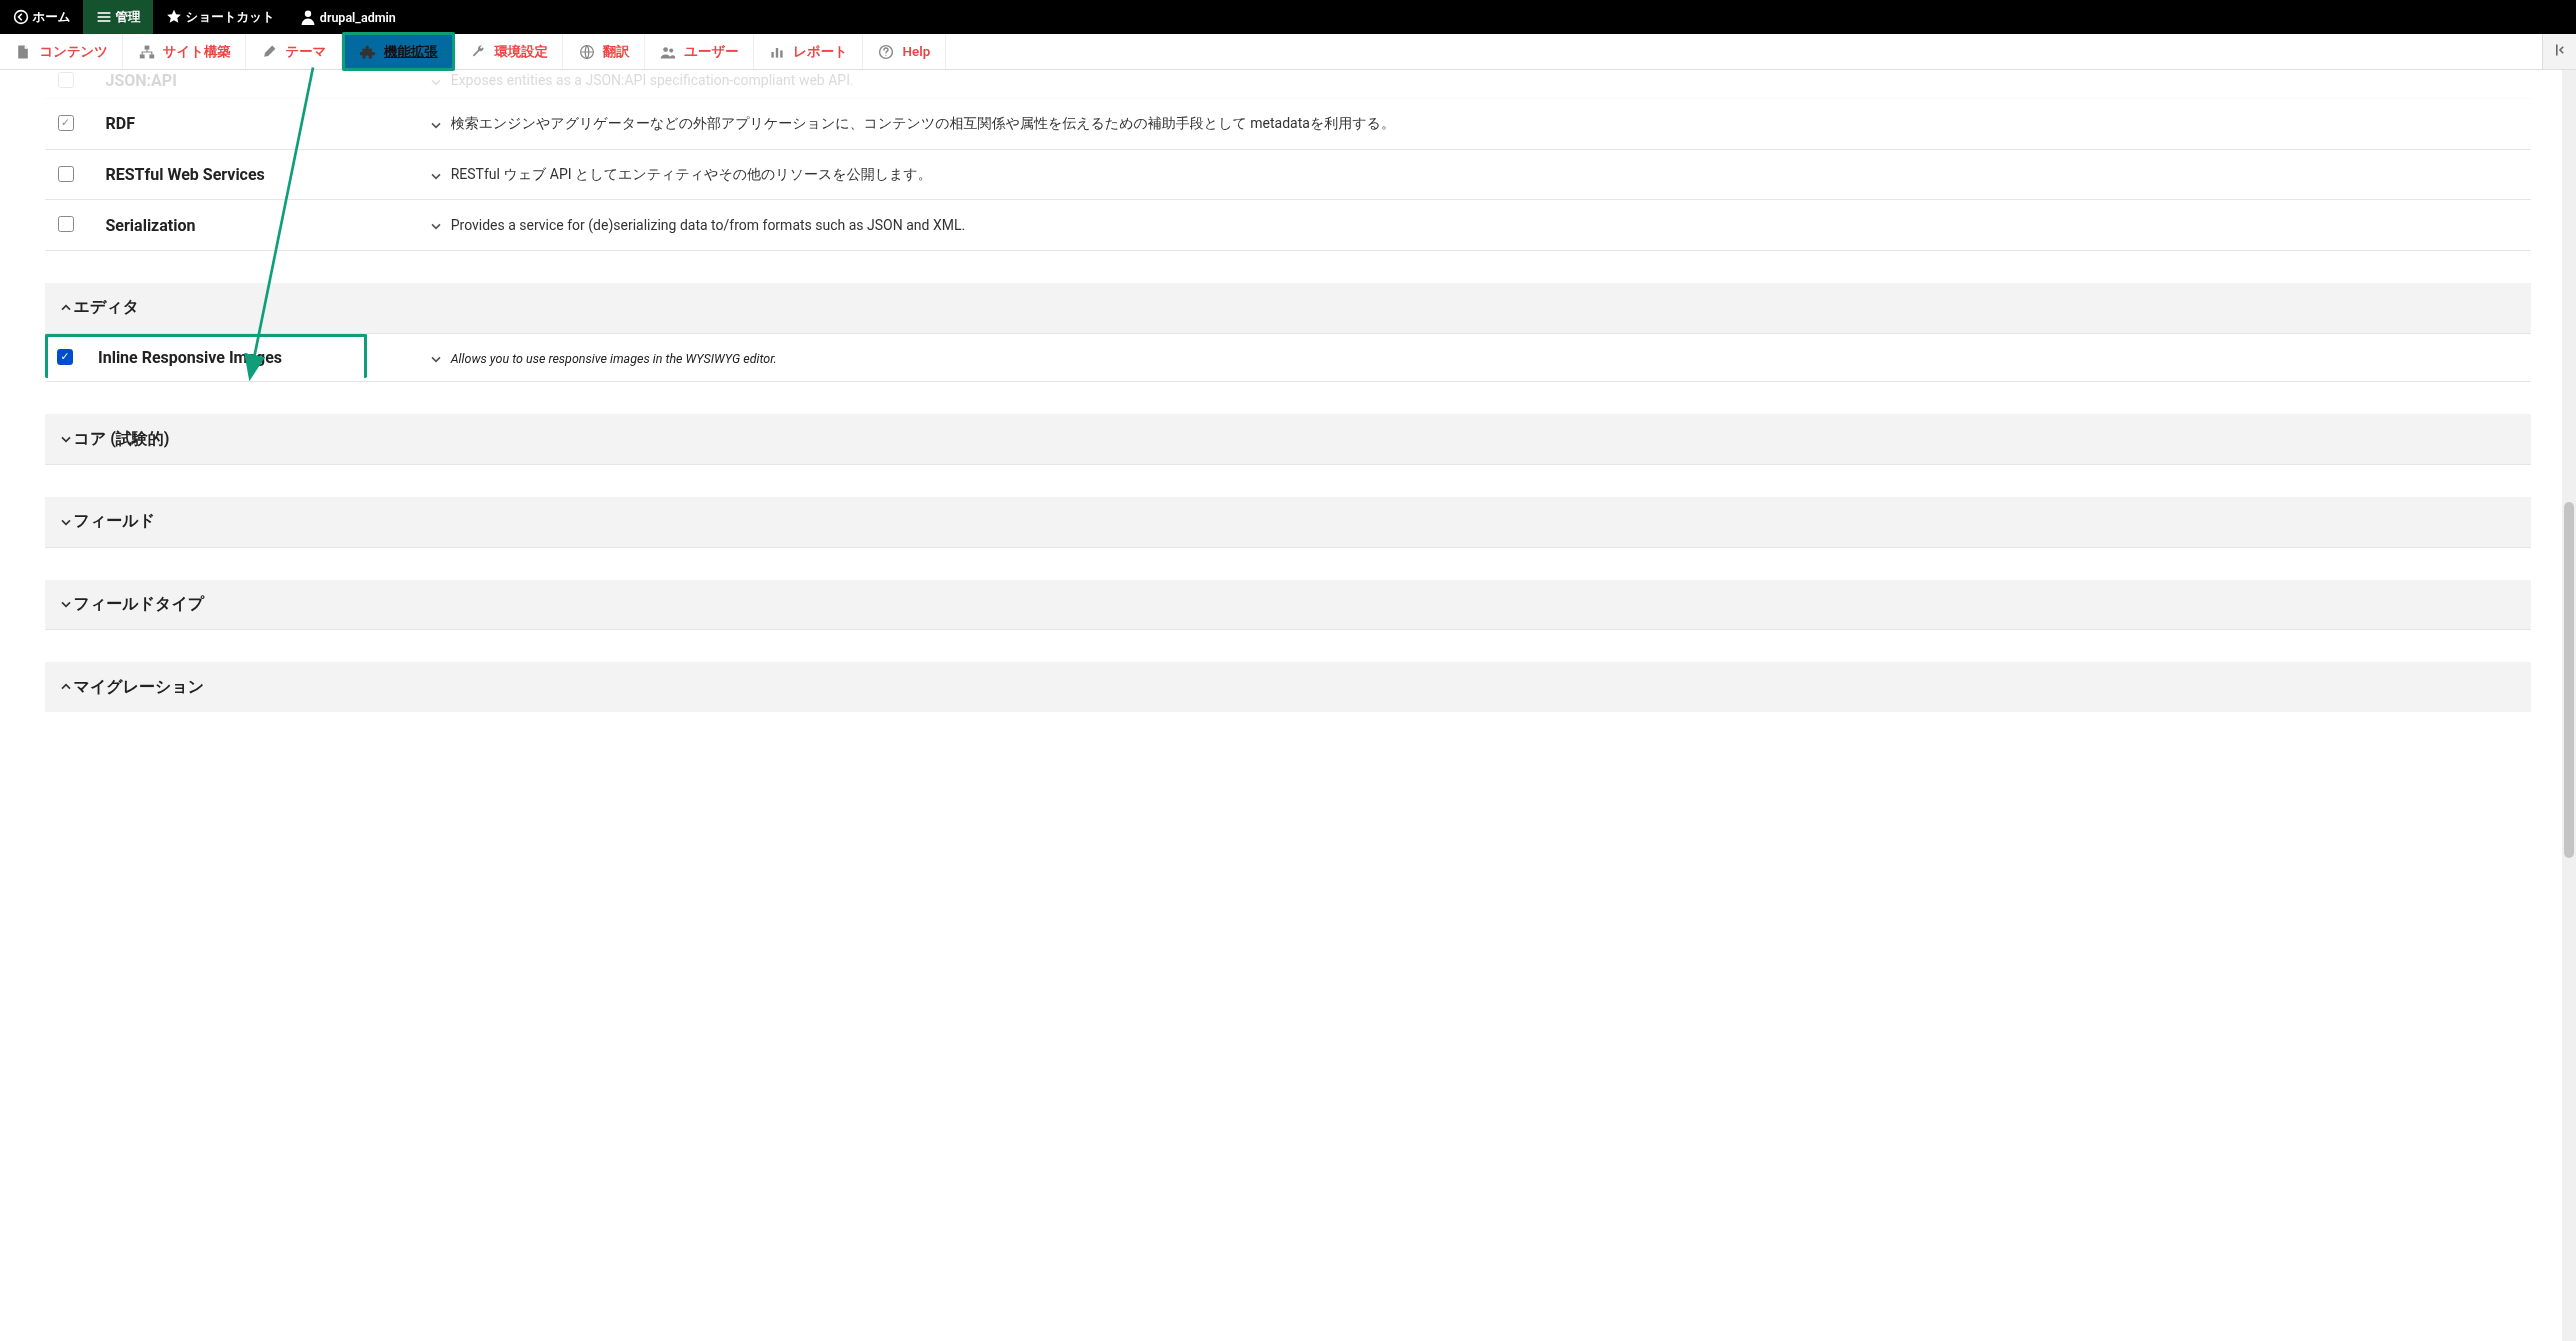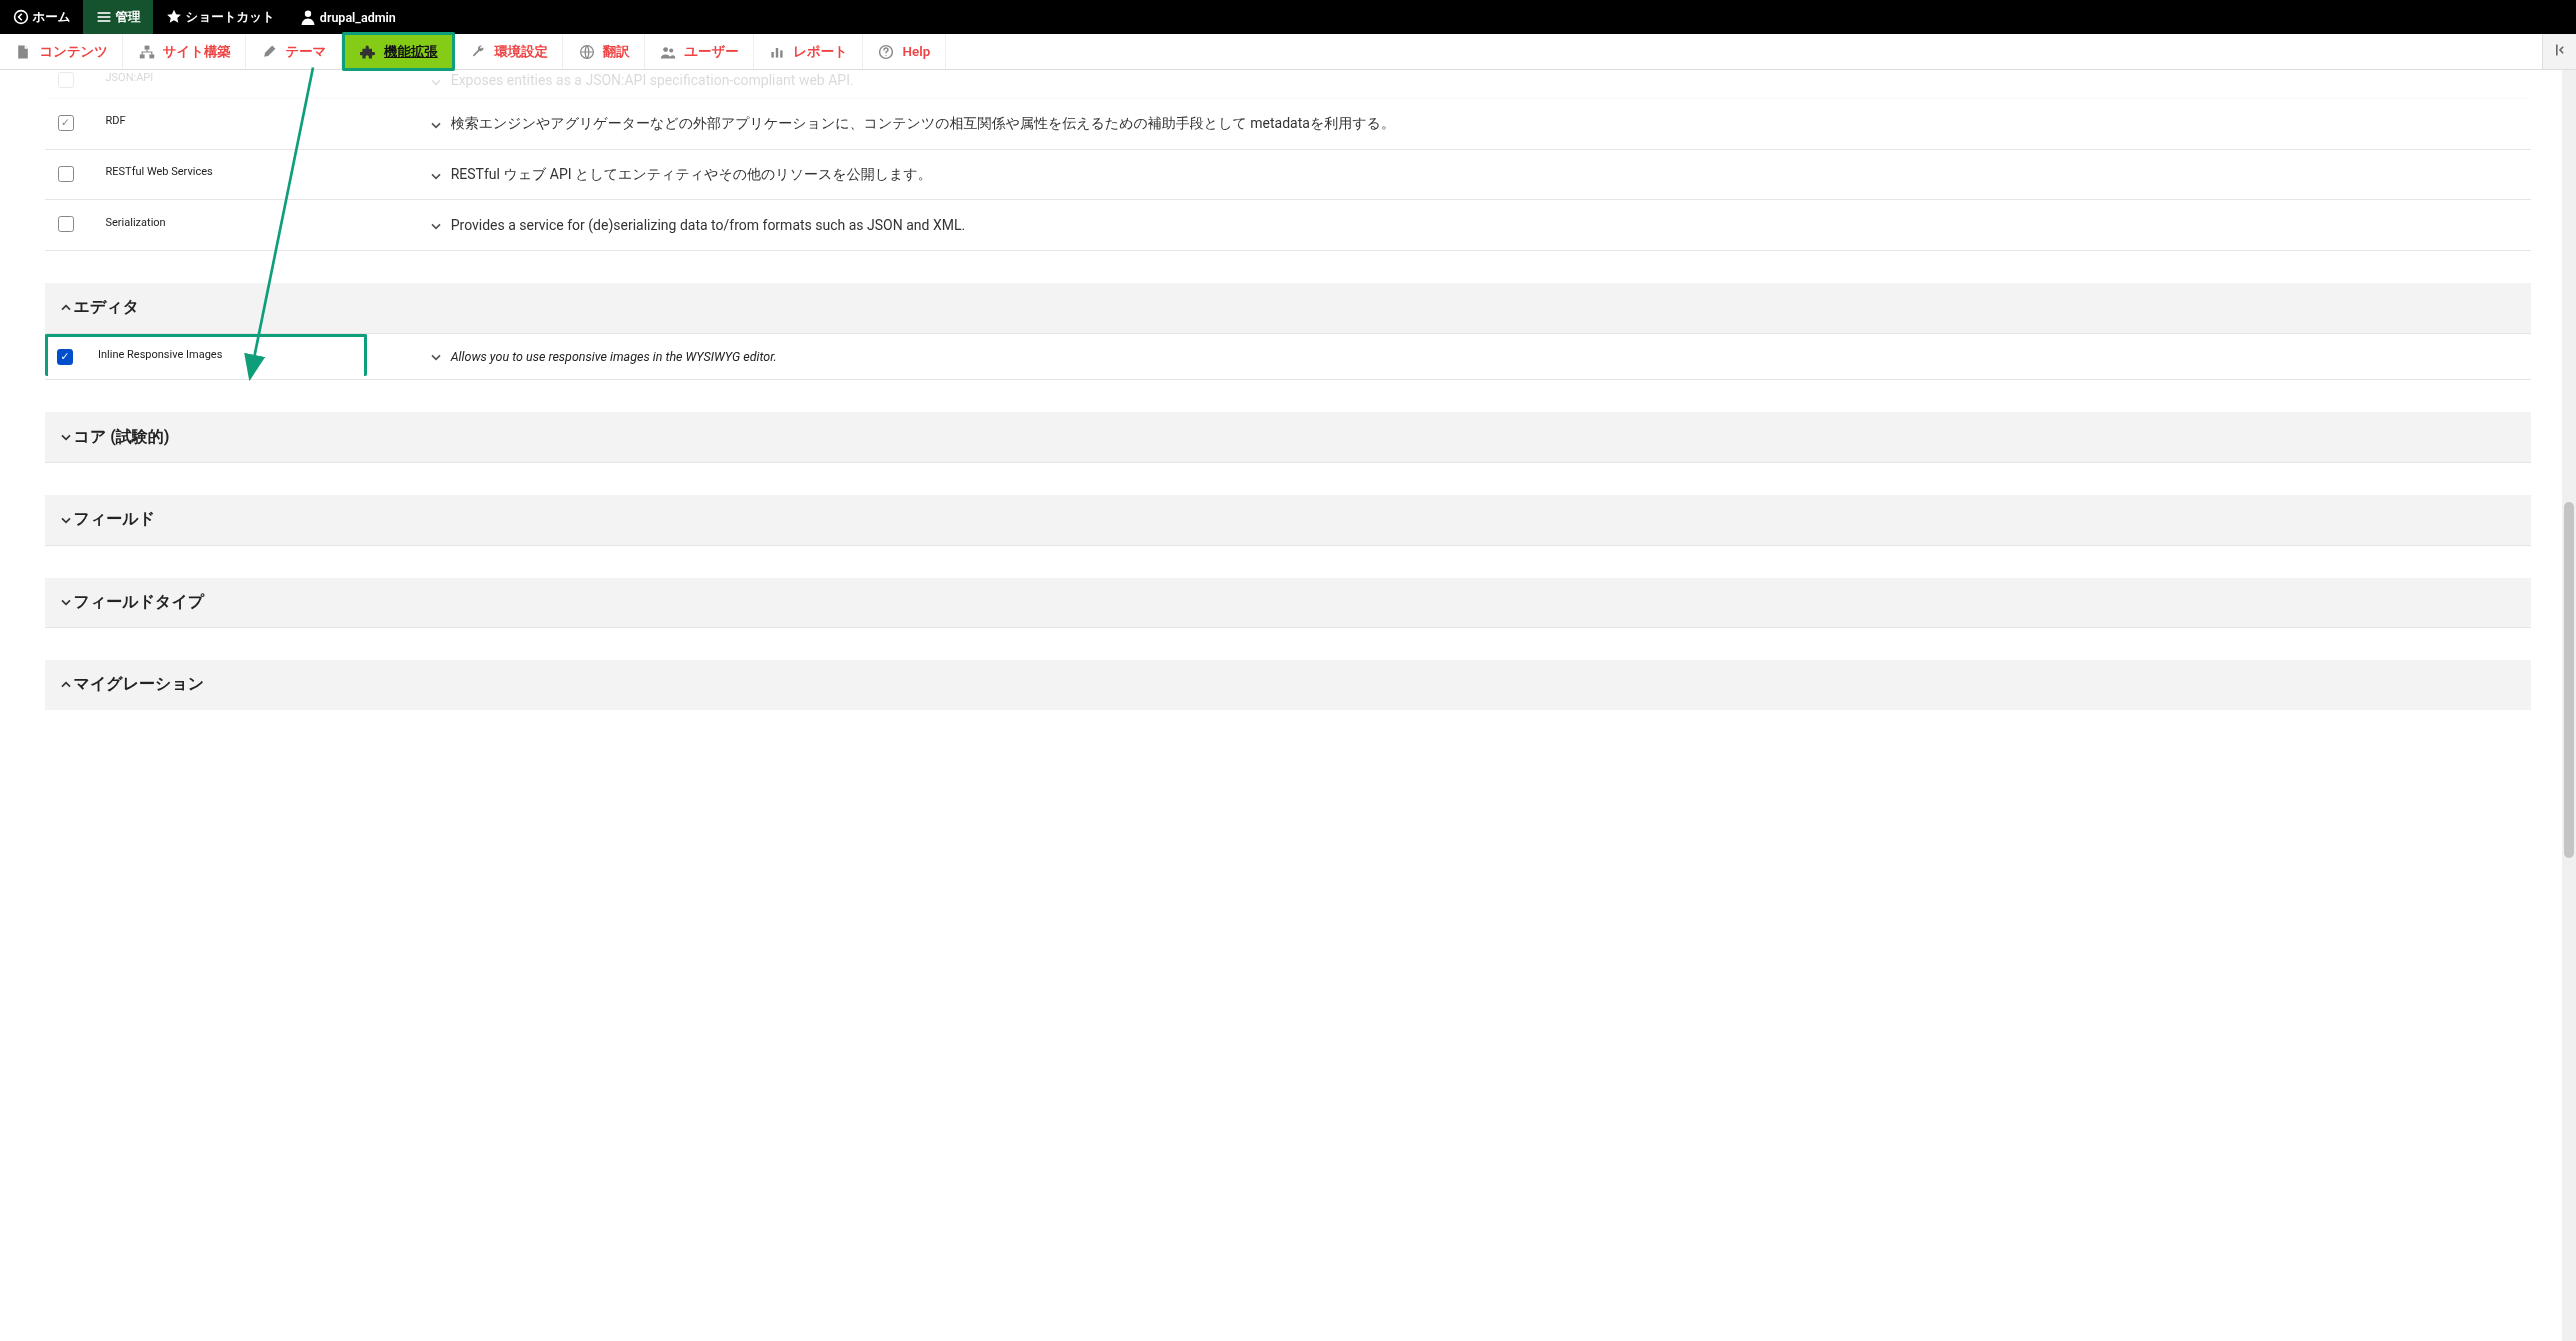--- a/index.html
+++ b/index.html
@@ -44,21 +44,21 @@
   font-weight: 600;
   font-size: 13.4px;
   border-right: 0.9px solid #eee;
   cursor: pointer;
 }
 .admin-menu .am-item .am-icon { width: 18px; height: 18px; display: inline-flex; align-items: center; justify-content: center; color: #555; }
 .admin-menu .am-item.highlighted {
   border: 3.6px solid #0e9e7a;
   border-radius: 1.8px;
   margin: -1.8px 0;
-  background: #84cc16;
+  background: #0369a1;
   color: #111;
 }
 .admin-menu .am-item.highlighted .am-label { text-decoration: underline; }
 .admin-menu .am-item.highlighted .am-icon { color: #111; }
 .admin-menu .am-collapse {
   margin-left: auto;
   width: 34px;
   display: flex;
   align-items: center;
   justify-content: center;
@@ -73,21 +73,21 @@
   position: relative;
 }
 
 .module-row {
   display: flex;
   align-items: flex-start;
   padding: 14.3px 12.5px;
   border-bottom: 0.9px solid #e5e5e5;
 }
 .module-row .chk-col { width: 48px; display:flex; align-items:flex-start; justify-content:flex-start; padding-top:1.8px;}
-.module-row .name-col { width: 322px; font-weight: 400; font-size: 11px; padding-top:0.9px;}
+.module-row .name-col { width: 322px; font-weight: 700; font-size: 16px; padding-top:0.9px;}
 .module-row .desc-col { flex: 1; display: flex; align-items: flex-start; gap: 7.2px; color: #333; font-size: 14px; line-height: 1.5; }
 .module-row .desc-col .chevron { flex: none; margin-top: 3.6px; }
 
 .group-header {
   display: flex;
   align-items: center;
   padding: 14.3px 12.5px;
   background: #f3f3f3;
   border-bottom: 0.9px solid #e5e5e5;
   font-weight: 700;

